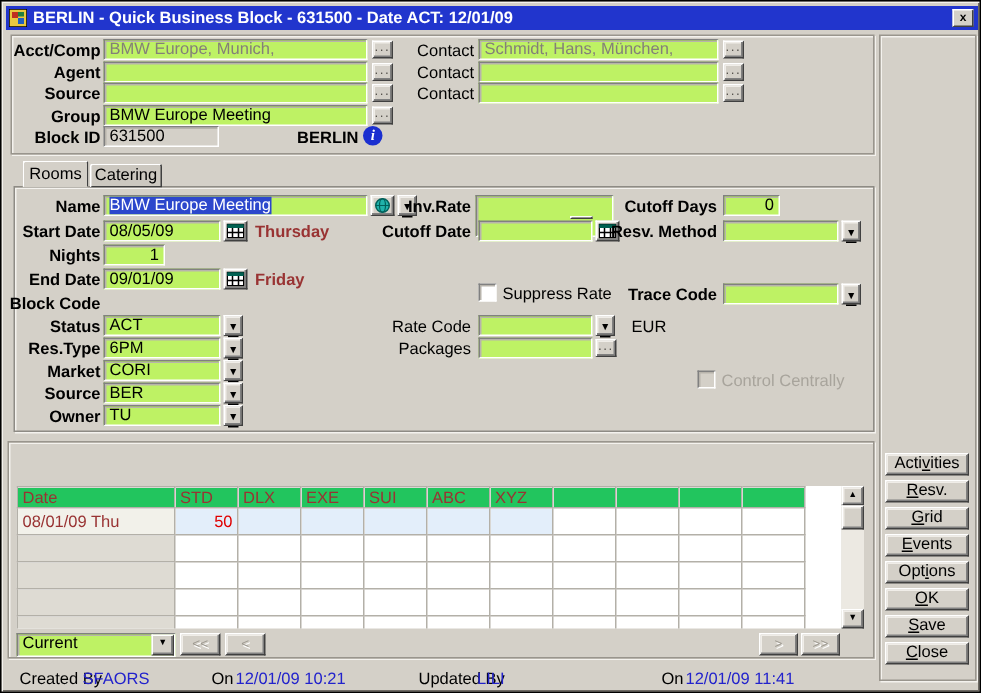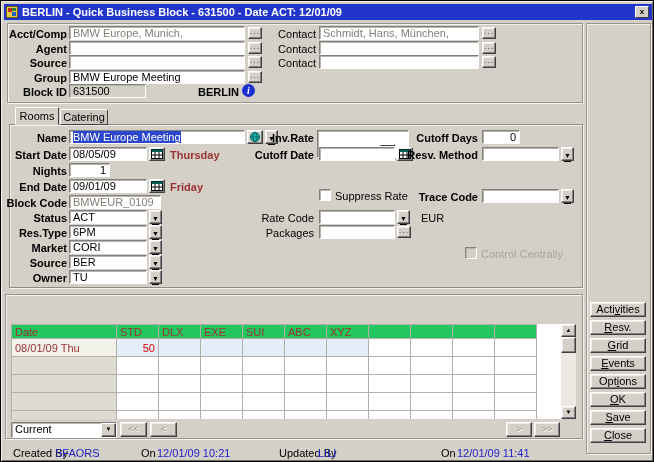--- a/index.html
+++ b/index.html
@@ -17,21 +17,21 @@
     position:absolute; left:3px; top:3px; width:648px; height:16px;
     background:#2135cd; color:#fff; display:flex; align-items:center;
   }
   .titlebar .title { font-weight:bold; font-size:11px; margin-left:4px; white-space:nowrap; }
   .title-close {
     position:absolute; right:3px; top:2px; width:14px; height:12px;
     background:#d4d0c8; border:1px solid; border-color:#fff #404040 #404040 #fff;
     font-size:8px; font-weight:bold; line-height:10px; text-align:center; color:#000;
   }
   .sunken {
-    background:#ffffff;
+    background:#bef264;
     border:1px solid; border-color:#808080 #fff #fff #808080;
     box-shadow: inset 1px 1px 0 #b8b4ac;
   }
   .fld { height:14px; line-height:12px; padding:0 3px; font-size:11px; white-space:nowrap; overflow:hidden; }
   .fld.gray-text { color:#848078; }
   .fld.disabled { background:#d4d0c8; }
   .fld.right { text-align:right; }
   .lbl { font-weight:bold; text-align:right; white-space:nowrap; height:12px; line-height:12px; }
   .lbl.plain { font-weight:normal; }
   .btn {
@@ -201,21 +201,20 @@
   </div>
   <div class="abs day" style="left:169px; top:180px; z-index:2;">Friday</div>
 
   <div class="abs checkbox" style="left:318px; top:188px; z-index:2;"></div>
   <div class="abs lbl plain" style="left:334px; top:189px; text-align:left; z-index:2;">Suppress Rate</div>
   <div class="abs lbl" style="left:400px; top:190px; width:77px; z-index:2;">Trace Code</div>
   <div class="abs sunken fld" style="left:481px; top:188px; width:77px; z-index:2;"></div>
   <div class="abs btn lov-btn" style="left:560px; top:188px; z-index:2;"><span class="tri">▼</span></div>
 
   <div class="abs lbl" style="left:4px; top:196px; width:62px; z-index:2;">Block Code</div>
-  <div class="abs sunken fld gray-text" style="left:68px; top:194px; width:92px; z-index:2;">BMWEUR_0109</div>
 
   <div class="abs lbl" style="left:4px; top:211px; width:62px; z-index:2;">Status</div>
   <div class="abs sunken fld" style="left:68px; top:209px; width:78px; z-index:2;">ACT</div>
   <div class="abs btn lov-btn" style="left:148px; top:209px; z-index:2;"><span class="tri">▼</span></div>
   <div class="abs lbl plain" style="left:250px; top:211px; width:63px; z-index:2;">Rate Code</div>
   <div class="abs sunken fld" style="left:318px; top:209px; width:76px; z-index:2;"></div>
   <div class="abs btn lov-btn" style="left:396px; top:209px; z-index:2;"><span class="tri">▼</span></div>
   <div class="abs" style="left:420px; top:211px; z-index:2;">EUR</div>
 
   <div class="abs lbl" style="left:4px; top:226px; width:62px; z-index:2;">Res.Type</div>

